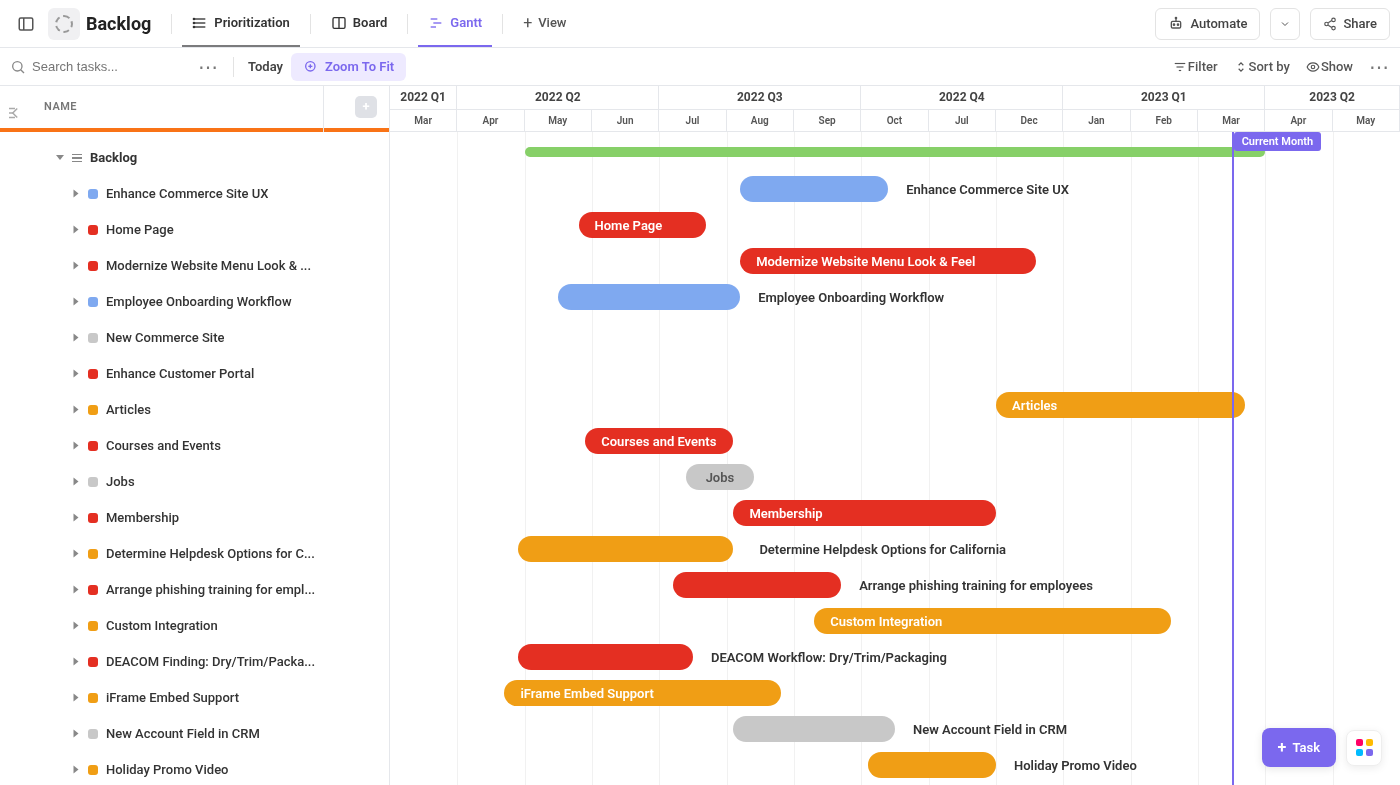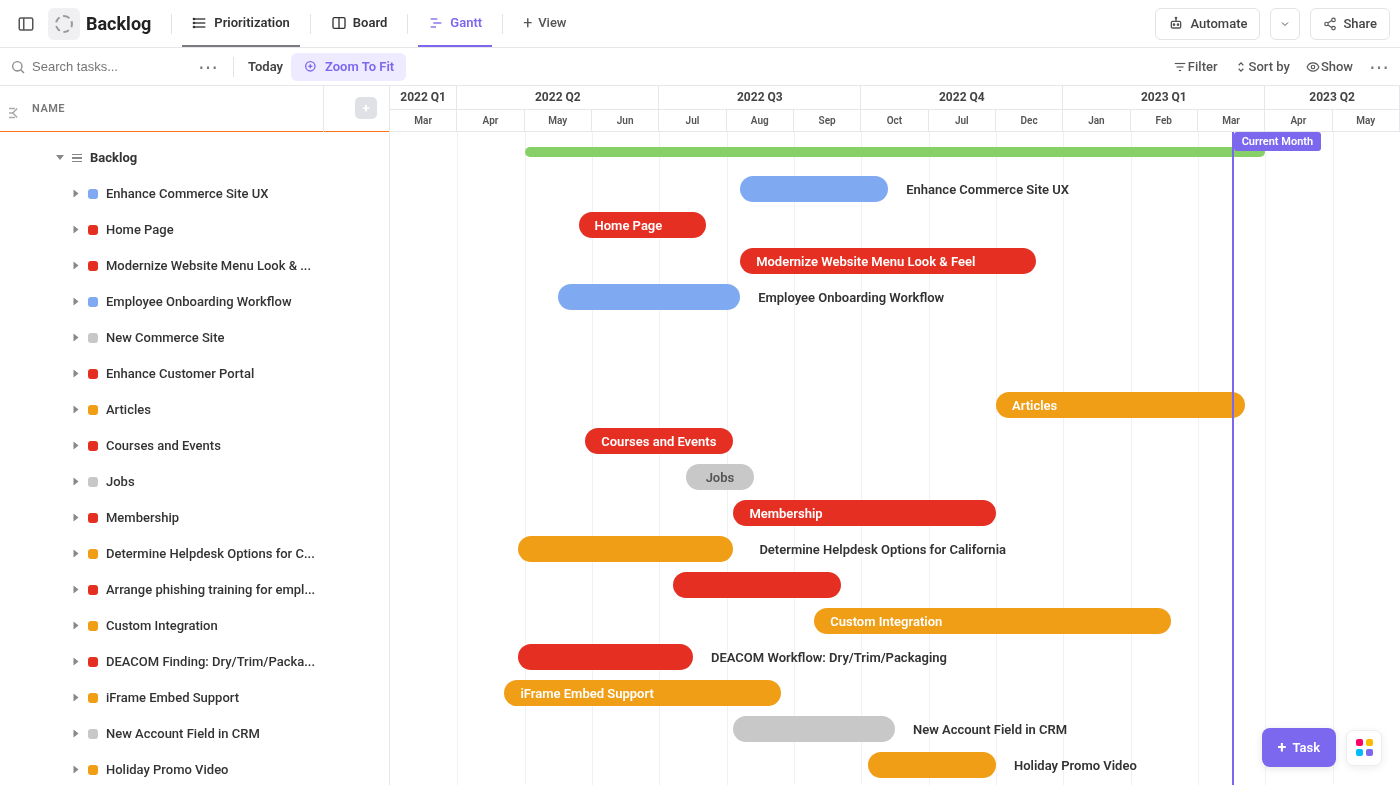--- a/index.html
+++ b/index.html
@@ -28,21 +28,21 @@
   .more-dots { color:#777; font-size:20px; letter-spacing:1px; cursor:pointer; }
   .toolbar-divider { width:1px; height:20px; background:#e3e3e3; margin:0 6px; }
   .today-link { color:#444; font-weight:600; cursor:pointer; }
   .zoom-btn { display:flex; align-items:center; gap:6px; background:#eeeaff; color:#7b68ee; padding:6px 12px; border-radius:6px; font-weight:600; cursor:pointer; }
   .toolbar-right { display:flex; align-items:center; gap:16px; color:#555; }
   .toolbar-right .titem { display:flex; align-items:center; gap:1px; cursor:pointer; font-weight:500; }
   
   .main { display:flex; height: calc(785px - 48px - 38px); position:relative; }
   .collapse-handle { position:absolute; left:6px; top:18px; color:#999; cursor:pointer; }
   .sidebar { width: 390px; border-right:1px solid #e5e7eb; flex-shrink:0; display:flex; flex-direction:column; }
-  .side-head { display:flex; align-items:center; height:46px; border-bottom:1px solid #f97316; padding:0 12px 0 32px; justify-content:space-between; }
+  .side-head { display:flex; align-items:center; height:46px; border-bottom:4px solid #f97316; padding:0 12px 0 44px; justify-content:space-between; }
   .side-head-divider { position:absolute; left:323px; top:0; width:1px; height:46px; background:#e5e7eb; }
   .name-label { font-size:11px; color:#777; font-weight:600; letter-spacing:0.5px; }
   .add-col { width:22px; height:22px; display:flex; align-items:center; justify-content:center; background:#dfe1e6; border-radius:5px; color:#fff; cursor:pointer; font-weight:700; }
   .tree { padding-top: 8px; overflow:hidden; }
   .tree-row { display:flex; align-items:center; height:36px; padding-left: 56px; gap:8px; cursor:pointer; }
   .tree-row.group { padding-left: 56px; font-weight:700; color:#333; }
   .tree-row.item { padding-left: 72px; font-weight:500; color:#333; }
   .caret { width:0; height:0; border-left:4px solid transparent; border-right:4px solid transparent; border-bottom:5px solid #888; transform: rotate(90deg); flex-shrink:0; }
   .tree-row.group .caret { transform: rotate(180deg); }
   .list-glyph { display:flex; flex-direction:column; gap:2px; }
@@ -378,20 +378,21 @@
         <div class="bar c-red" style="top: 116px; left: 350.133px; width: 296.267px;">Modernize Website Menu Look &amp; Feel</div>
         <div class="bar c-blue" style="top: 152px; left: 168.333px; width: 181.8px;"></div>
         <div class="bar-label-ext" style="top: 152px; left: 368.133px;">Employee Onboarding Workflow</div>
         <div class="bar c-orange" style="top: 260px; left: 606px; width: 249.133px;">Articles</div>
         <div class="bar c-red" style="top: 296px; left: 195.267px; width: 148.133px;">Courses and Events</div>
         <div class="bar c-gray" style="top: 332px; left: 296.267px; width: 67.3333px; justify-content: center;">Jobs</div>
         <div class="bar c-red" style="top: 368px; left: 343.4px; width: 262.6px;">Membership</div>
         <div class="bar c-orange" style="top: 404px; left: 127.933px; width: 215.467px;"></div>
         <div class="bar-label-ext" style="top: 404px; left: 361.4px; margin-left: 8px;">Determine Helpdesk Options for California</div>
         <div class="bar c-red" style="top: 440px; left: 282.8px; width: 168.333px;"></div>
+        <div class="bar-label-ext" style="top: 440px; left: 469.133px;">Arrange phishing training for employees</div>
         <div class="bar c-orange" style="top: 476px; left: 424.2px; width: 356.867px;">Custom Integration</div>
         <div class="bar c-red" style="top: 512px; left: 127.933px; width: 175.067px;"></div>
         <div class="bar-label-ext" style="top: 512px; left: 321px;">DEACOM Workflow: Dry/Trim/Packaging</div>
         <div class="bar c-orange" style="top: 548px; left: 114.467px; width: 276.067px;">iFrame Embed Support</div>
         <div class="bar c-gray" style="top: 584px; left: 343.4px; width: 161.6px;"></div>
         <div class="bar-label-ext" style="top: 584px; left: 523px;">New Account Field in CRM</div>
         <div class="bar c-orange" style="top: 620px; left: 478.067px; width: 127.933px;"></div>
         <div class="bar-label-ext" style="top: 620px; left: 624px;">Holiday Promo Video</div>
       </div>
   </div>

